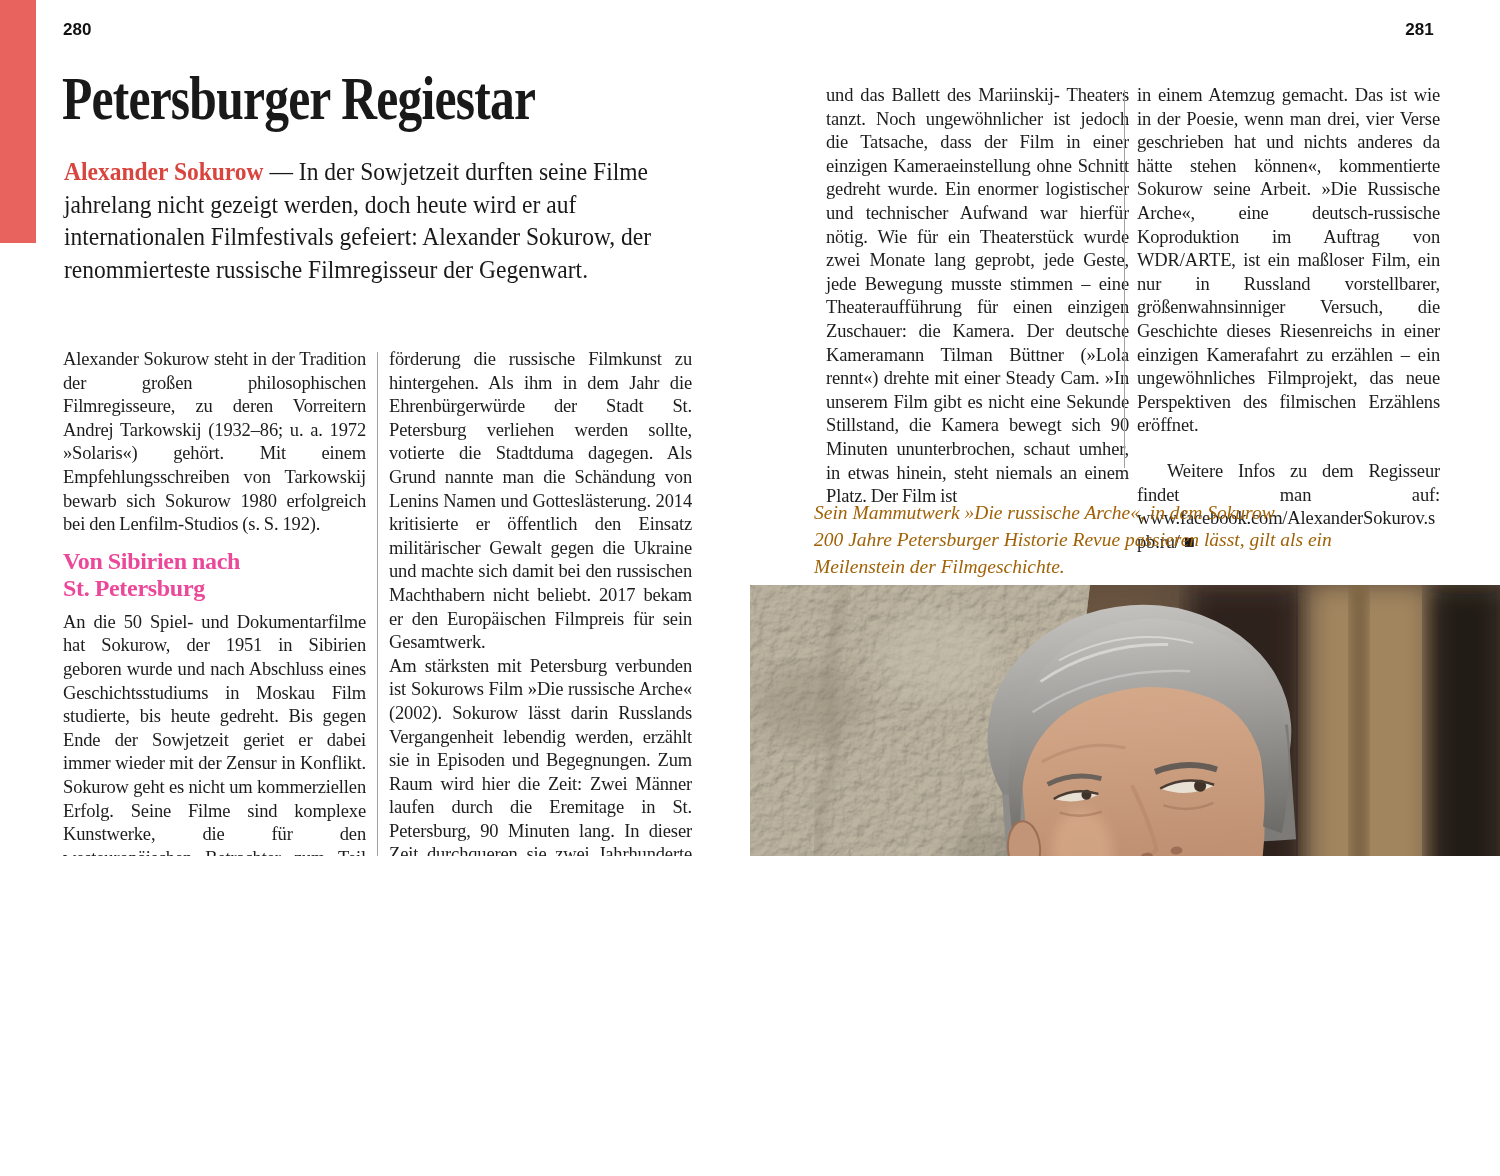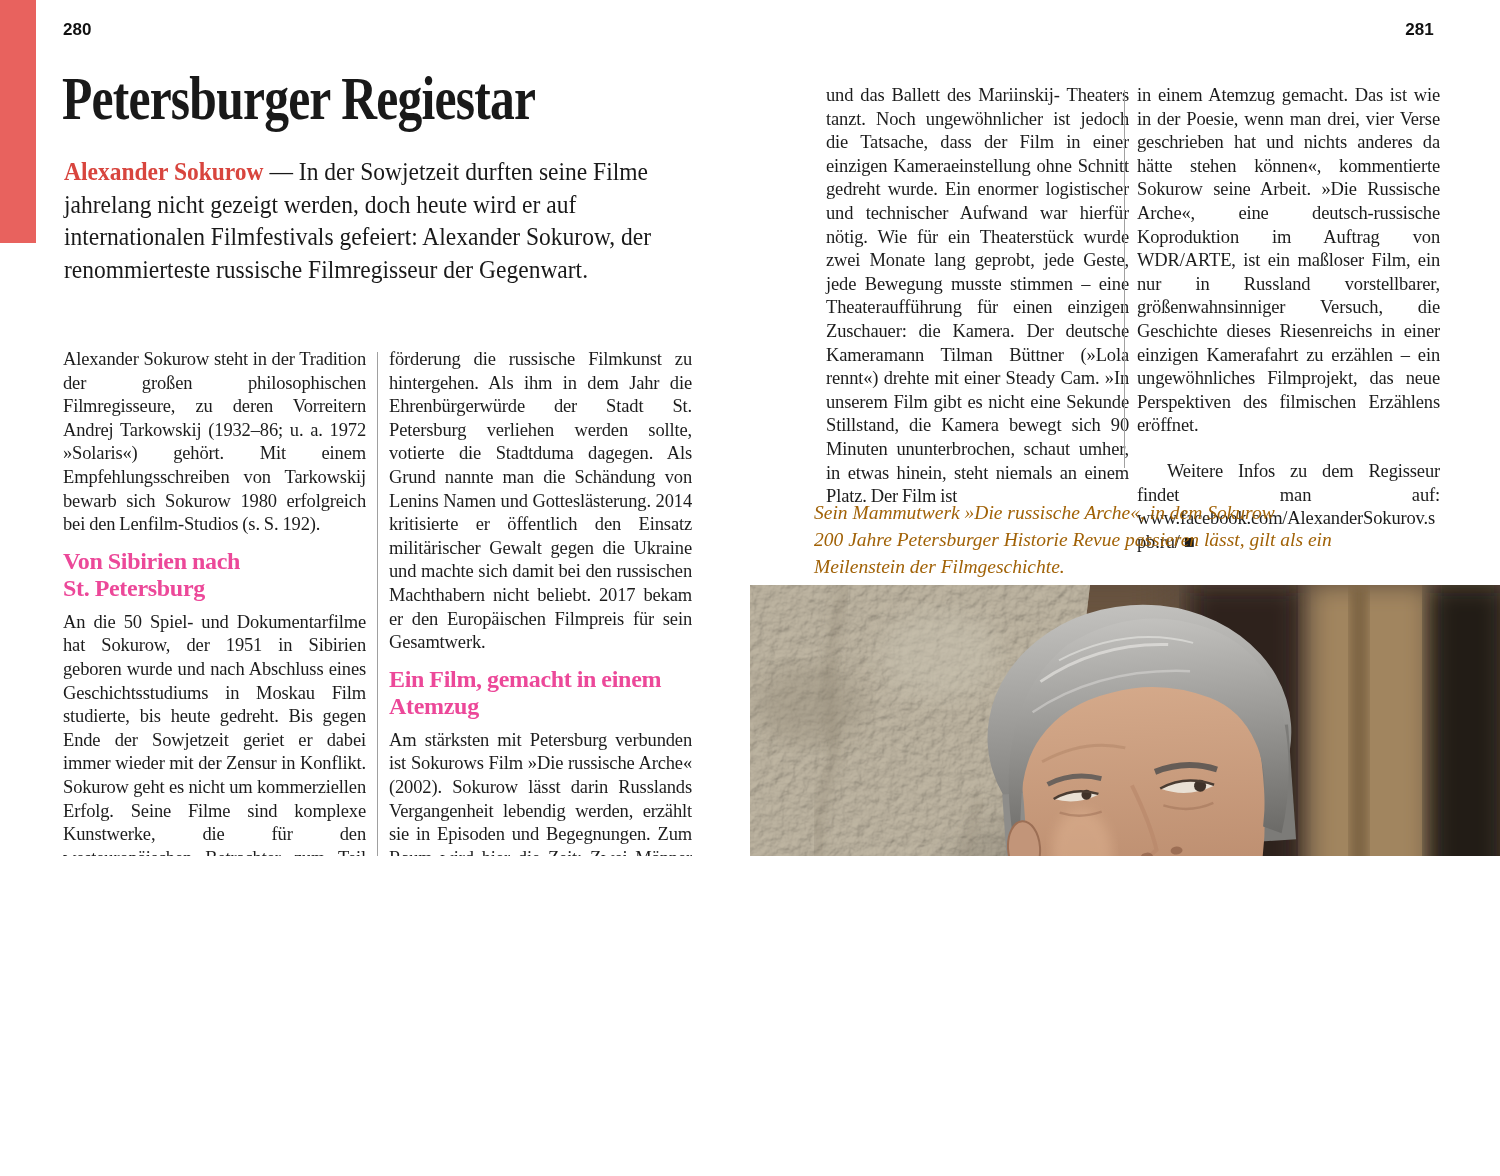--- a/index.html
+++ b/index.html
@@ -73,22 +73,20 @@
   <div class="bodycol" id="p280-col1">
     <p>Alexander Sokurow steht in der Tradition der großen philosophischen Filmregisseure, zu deren Vorreitern Andrej Tarkowskij (1932–86; u. a. 1972 »Solaris«) gehört. Mit einem Empfehlungsschreiben von Tarkowskij bewarb sich Sokurow 1980 erfolgreich bei den Lenfilm-Studios (s. S. 192).</p>
     <h2>Von Sibirien nach
 St. Petersburg</h2>
     <p>An die 50 Spiel- und Dokumentarfilme hat Sokurow, der 1951 in Sibirien geboren wurde und nach Abschluss eines Geschichtsstudiums in Moskau Film studierte, bis heute gedreht. Bis gegen Ende der Sowjetzeit geriet er dabei immer wieder mit der Zensur in Konflikt. Sokurow geht es nicht um kommerziellen Erfolg. Seine Filme sind komplexe Kunstwerke, die für den westeuropäischen Betrachter zum Teil wegen ihrer meditativen Langsamkeit schwer zugänglich sind. 1995 wurde Sokurow von der Europäischen Filmakademie zu einem der hundert besten Filmregisseure aller Zeiten gewählt; 2006 erhielt er auf dem Filmfestival von Locarno einen Ehrenleoparden für sein Lebenswerk. 2011 präsentierte er »Faust«, u. a. mit Hanna Schygulla, und erhielt den Goldenen Löwen bei den Filmfestspielen in Venedig.</p>
     <p class="indent">Anfang 2012 kritisierte Sokurow in einem offenen Brief Präsident Putin dafür, mit kommerzorientierter Film-</p>
   </div>
   <div class="col-divider" id="divider-280"></div>
   <div class="bodycol" id="p280-col2">
     <p>förderung die russische Filmkunst zu hintergehen. Als ihm in dem Jahr die Ehrenbürgerwürde der Stadt St. Petersburg verliehen werden sollte, votierte die Stadtduma dagegen. Als Grund nannte man die Schändung von Lenins Namen und Gotteslästerung. 2014 kritisierte er öffentlich den Einsatz militärischer Gewalt gegen die Ukraine und machte sich damit bei den russischen Machthabern nicht beliebt. 2017 bekam er den Europäischen Filmpreis für sein Gesamtwerk.</p>
-    <h2>Ein Film, gemacht in einem
-Atemzug</h2>
     <p>Am stärksten mit Petersburg verbunden ist Sokurows Film »Die russische Arche« (2002). Sokurow lässt darin Russlands Vergangenheit lebendig werden, erzählt sie in Episoden und Begegnungen. Zum Raum wird hier die Zeit: Zwei Männer laufen durch die Eremitage in St. Petersburg, 90 Minuten lang. In dieser Zeit durchqueren sie zwei Jahrhunderte russischer Geschichte, von der Entstehung der Stadt nach 1710 bis zum Winter 1913. Sie treffen Peter den Großen und die Zarin Katharina, erleben eine Audienz bei Nikolaj I. und ein Essen bei Nikolaj II.</p>
   </div>
 
   <div class="bodycol" id="p281-col1">
     <p>und das Ballett des Mariinskij- Theaters tanzt. Noch ungewöhnlicher ist jedoch die Tatsache, dass der Film in einer einzigen Kameraeinstellung ohne Schnitt gedreht wurde. Ein enormer logistischer und technischer Aufwand war hierfür nötig. Wie für ein Theaterstück wurde zwei Monate lang geprobt, jede Geste, jede Bewegung musste stimmen – eine Theateraufführung für einen einzigen Zuschauer: die Kamera. Der deutsche Kameramann Tilman Büttner (»Lola rennt«) drehte mit einer Steady Cam. »In unserem Film gibt es nicht eine Sekunde Stillstand, die Kamera bewegt sich 90 Minuten ununterbrochen, schaut umher, in etwas hinein, steht niemals an einem Platz. Der Film ist</p>
   </div>
   <div class="col-divider" id="divider-281"></div>
   <div class="bodycol" id="p281-col2">
     <p>in einem Atemzug gemacht. Das ist wie in der Poesie, wenn man drei, vier Verse geschrieben hat und nichts anderes da hätte stehen können«, kommentierte Sokurow seine Arbeit. »Die Russische Arche«, eine deutsch-russische Koproduktion im Auftrag von WDR/ARTE, ist ein maßloser Film, ein nur in Russland vorstellbarer, größenwahnsinniger Versuch, die Geschichte dieses Riesenreichs in einer einzigen Kamerafahrt zu erzählen – ein ungewöhnliches Filmprojekt, das neue Perspektiven des filmischen Erzählens eröffnet.</p>
     <p class="indent">Weitere Infos zu dem Regisseur findet man auf: www.facebook.com/AlexanderSokurov.spb.ru/ ■</p>

